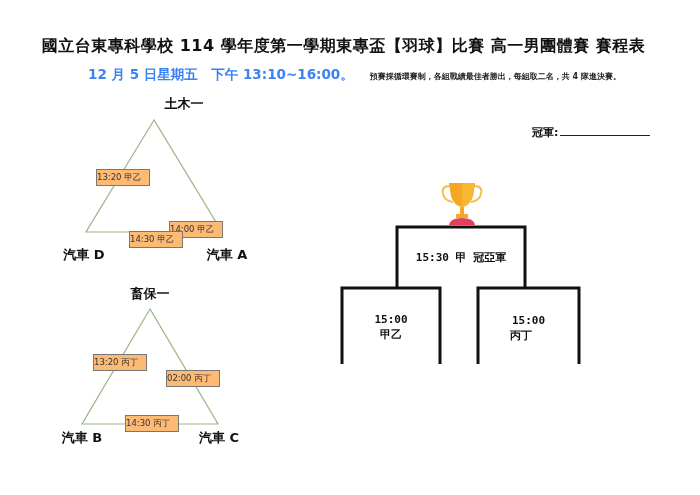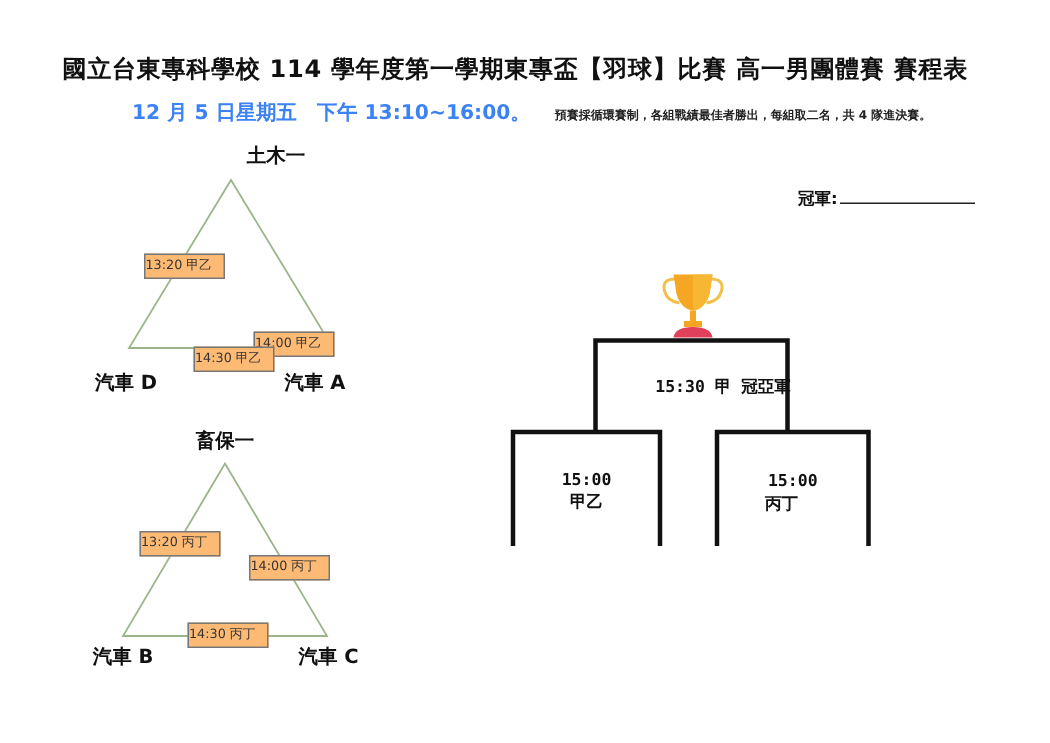--- a/index.html
+++ b/index.html
@@ -55,33 +55,33 @@
   </g>
 </svg>
 
 <div class="abs title">國立台東專科學校 114 學年度第一學期東專盃【羽球】比賽  高一男團體賽  賽程表</div>
 <div class="abs subtitle">
   <span class="red">12 月 5 日星期五　下午 13:10~16:00。</span><span class="note">預賽採循環賽制，各組戰績最佳者勝出，每組取二名，共 4 隊進決賽。</span>
 </div>
 
 <div class="abs team-label" style="left:154px; top:95px;margin-left:30px;">土木一</div>
 <div class="abs team-label" style="left:84px; top:246px;text-align:center;">汽車 D</div>
-<div class="abs team-label" style="left:210px; top:246px;">汽車 A</div>
+<div class="abs team-label" style="left:227px; top:246px;">汽車 A</div>
 <div class="abs match-box" style="left:96px; top:169px; width:52px;">13:20 甲乙</div>
 <div class="abs match-box" style="left:169px; top:185px; width:52px;margin-top:36px;">14:00 甲乙</div>
 <div class="abs match-box" style="left:129px; top:231px; width:52px;">14:30 甲乙</div>
 
 <div class="abs team-label" style="left:150px; top:285px;">畜保一</div>
 <div class="abs team-label" style="left:82px; top:429px;">汽車 B</div>
 <div class="abs team-label" style="left:219px; top:429px;">汽車 C</div>
 <div class="abs match-box" style="left:93px; top:354px; width:52px;">13:20 丙丁</div>
-<div class="abs match-box" style="left:166px; top:370px; width:52px;">14:00 丙丁</div>
+<div class="abs match-box" style="left:166px; top:370px; width:52px;">02:00 丙丁</div>
 <div class="abs match-box" style="left:125px; top:415px; width:52px;">14:30 丙丁</div>
 
 <div class="abs champion-line" style="left:532px; top:125px;">
   <span>冠軍:</span><span class="blank"></span>
 </div>
 
-<div class="abs bracket-text" style="left:397px; top:250px; width:128px;margin-left:21px;">15:30 甲  冠亞軍</div>
+<div class="abs bracket-text" style="left:397px; top:250px; width:128px;">15:30 甲  冠亞軍</div>
 <div class="abs bracket-text" style="left:342px; top:313px; width:98px;">15:00</div>
 <div class="abs bracket-text" style="left:342px; top:327px; width:98px;">甲乙</div>
 <div class="abs bracket-text" style="left:478px; top:314px; width:101px;">15:00</div>
 <div class="abs bracket-text" style="left:478px; top:328px; width:86px;">丙丁</div>
 
 </body></html>

